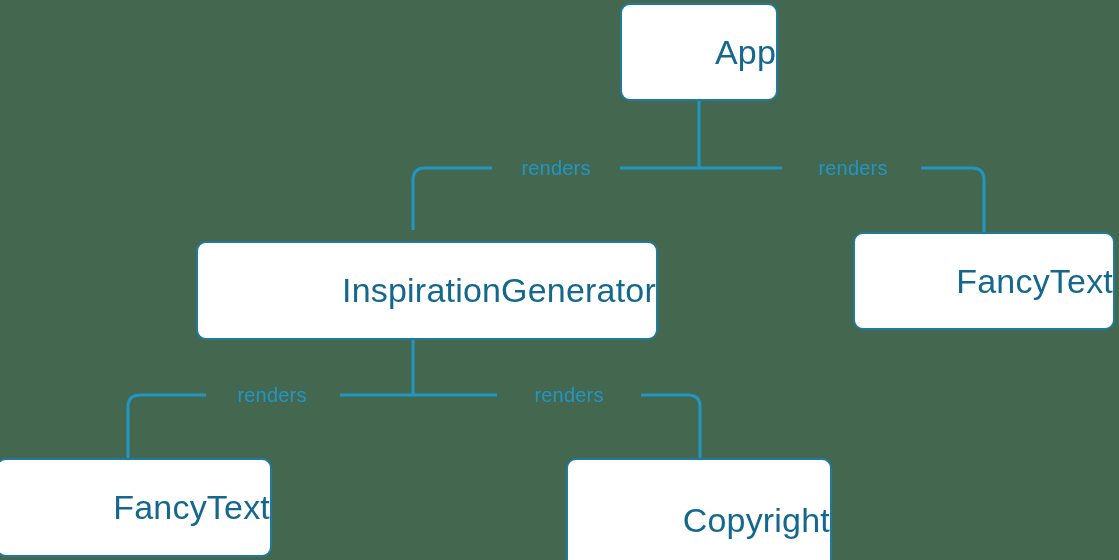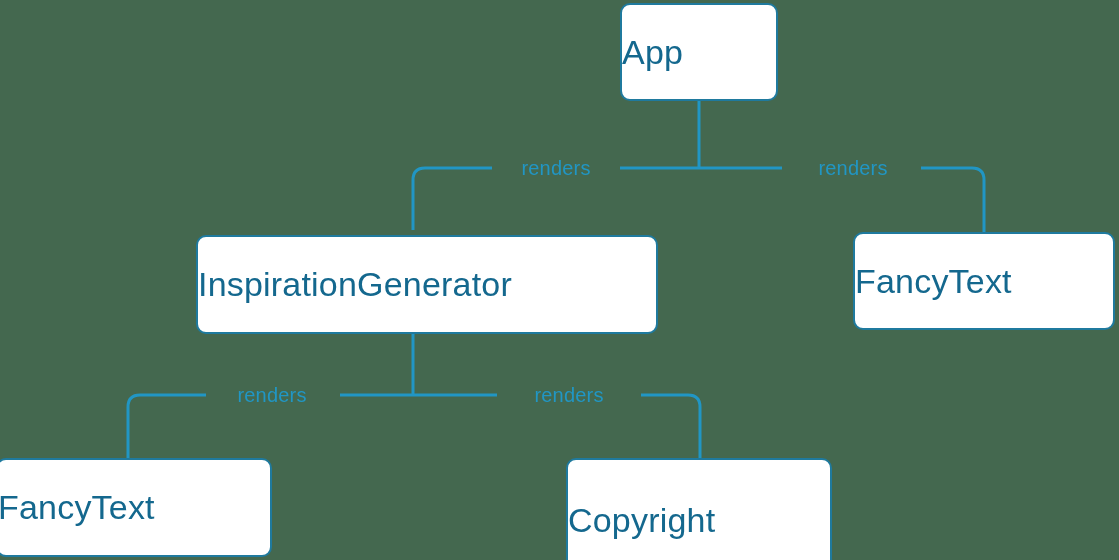--- a/index.html
+++ b/index.html
@@ -30,21 +30,21 @@
     box-sizing: border-box;
     background: #ffffff;
     border: 2px solid #1f7a9e;
     border-radius: 10px;
     color: #14688e;
     font-size: 34px;
     font-weight: 400;
     letter-spacing: 0.2px;
     display: flex;
     align-items: center;
-    justify-content: flex-start;
+    justify-content: flex-end;
     white-space: nowrap;
   }
   .edge-label {
     position: absolute;
     color: #2196c4;
     font-size: 20px;
     letter-spacing: 0.2px;
     white-space: nowrap;
     transform: translate(-50%, -50%);
   }
@@ -70,21 +70,21 @@
     <path d="M206 395 L140 395 Q128 395 128 407 L128 458" stroke="#2196c4" stroke-width="3" fill="none"></path>
 
     <path d="M413 395 L497 395" stroke="#2196c4" stroke-width="3" fill="none"></path>
     <path d="M641 395 L688 395 Q700 395 700 407 L700 458" stroke="#2196c4" stroke-width="3" fill="none"></path>
   </svg>
 
   <div class="node" style="left:620px; top:3px; width:158px; height:98px;">
     <span>App</span>
   </div>
 
-  <div class="node" style="left:196px; top:235px; width:462px; height:99px;">
+  <div class="node" style="left:196px; top:241px; width:462px; height:99px;">
     <span>InspirationGenerator</span>
   </div>
 
   <div class="node" style="left:853px; top:232px; width:262px; height:98px;">
     <span>FancyText</span>
   </div>
 
   <div class="node" style="left:-4px; top:458px; width:276px; height:99px;">
     <span>FancyText</span>
   </div>

